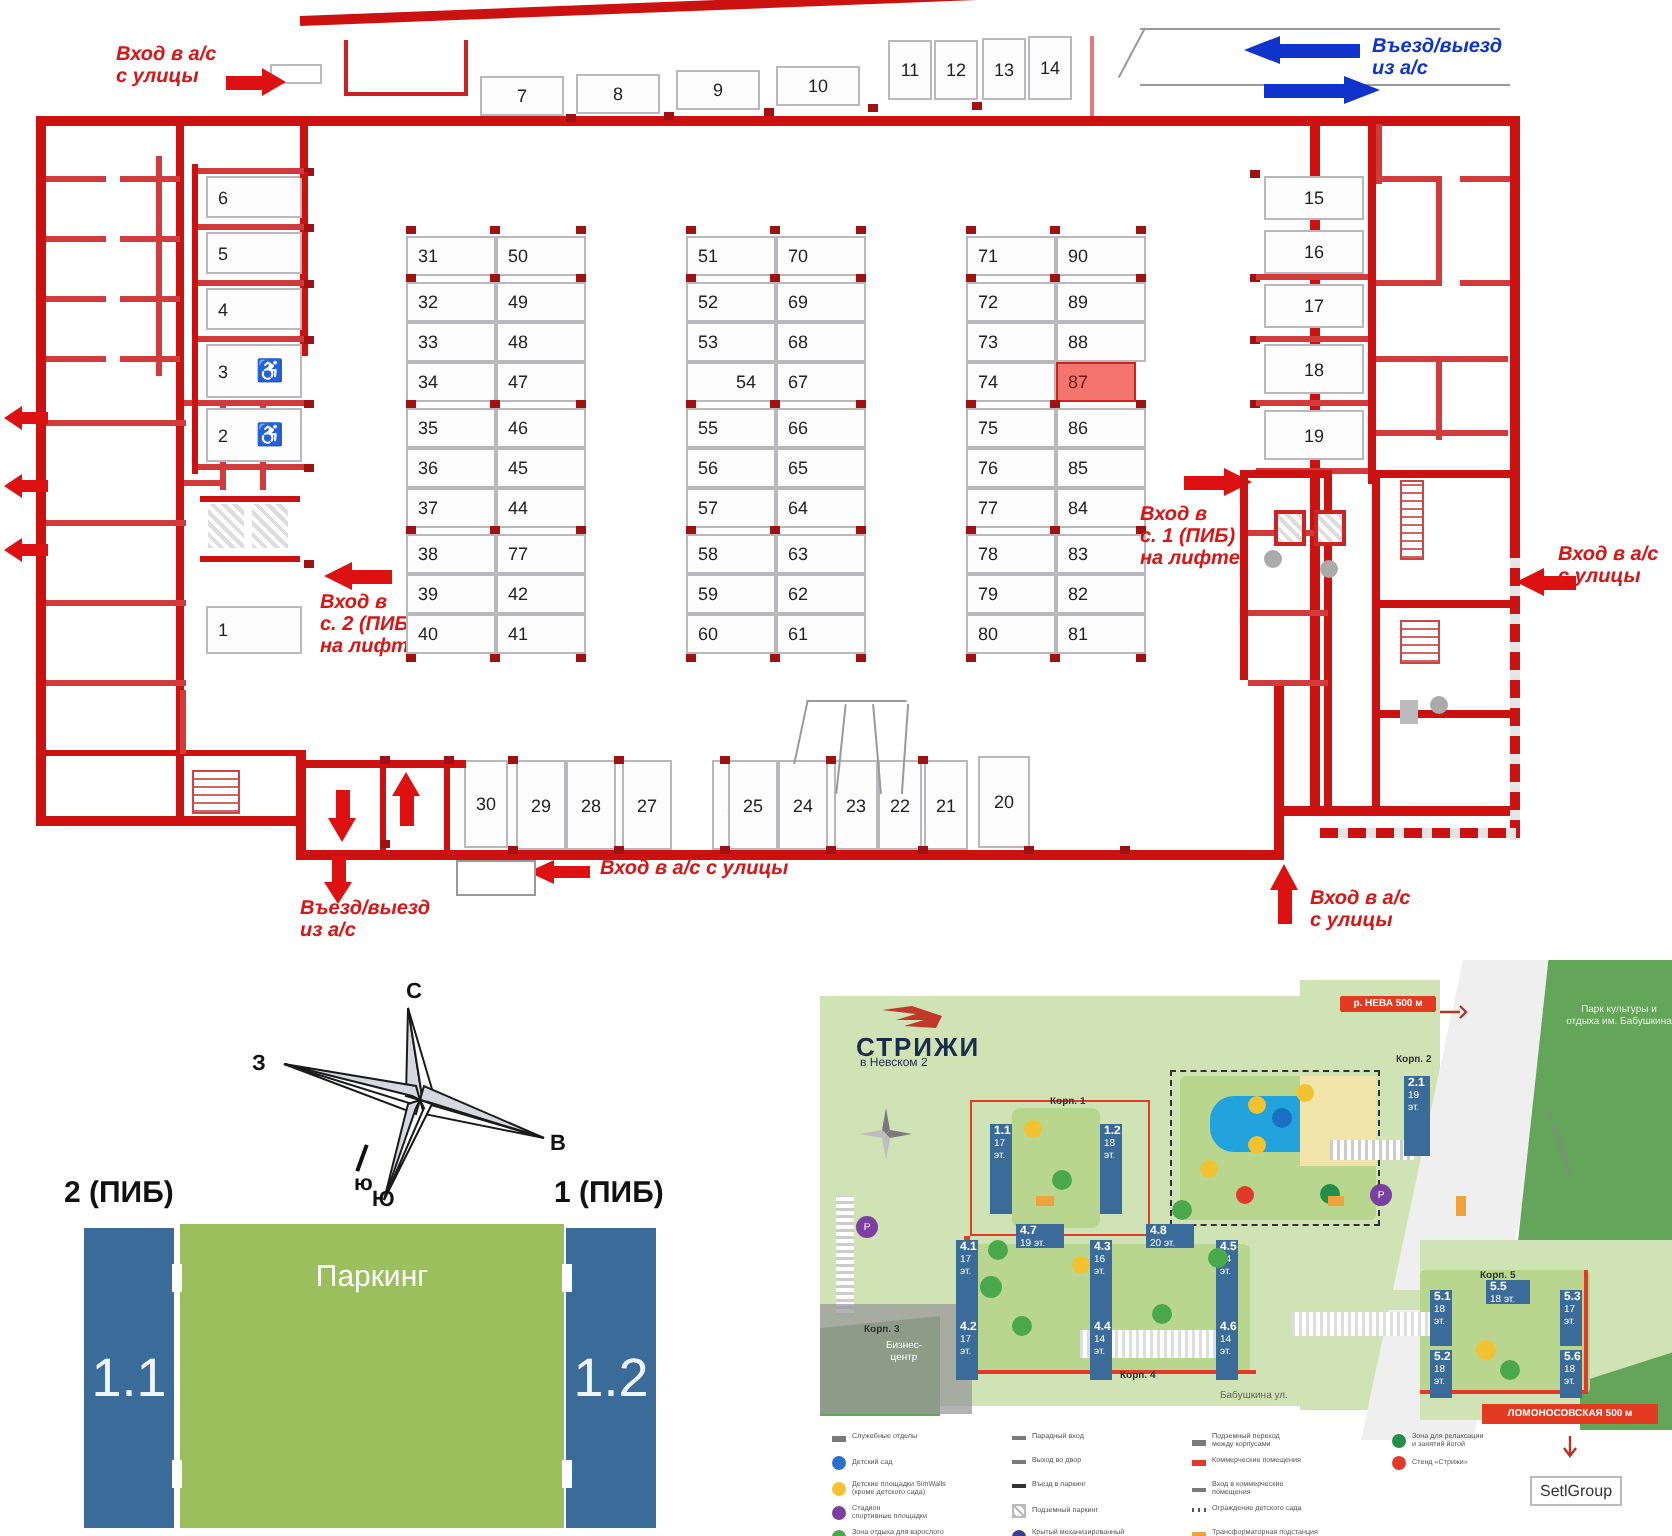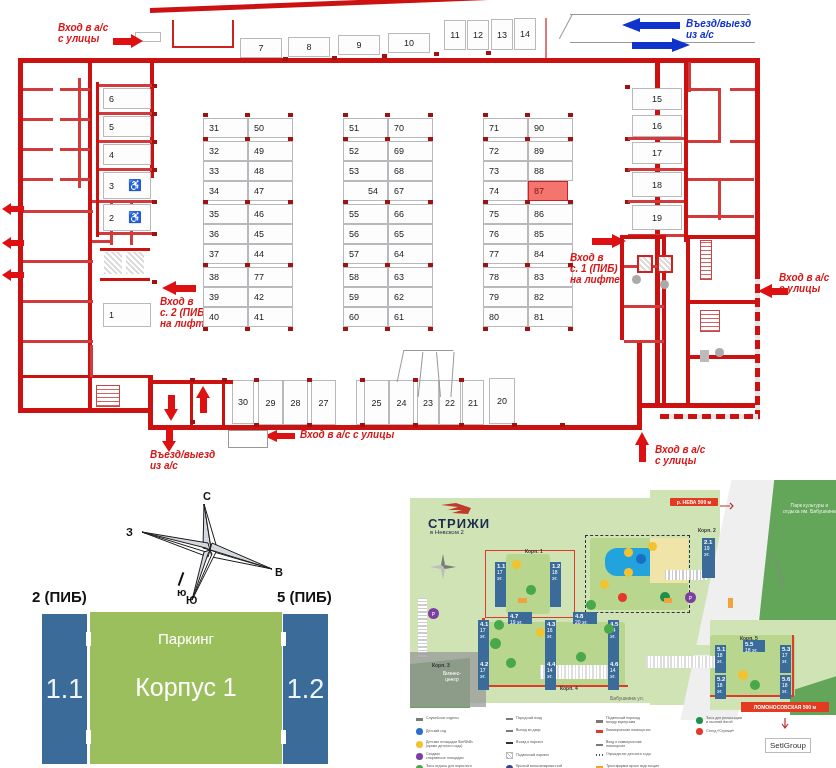--- a/index.html
+++ b/index.html
@@ -604,29 +604,28 @@
       </g>
     </svg>
     <div class="comp-lbl" style="left:83px; top:0px;">С</div>
     <div class="comp-lbl" style="left:66px; top:104px;">Ю</div>
     <div class="comp-lbl" style="left:6px; top:36px;">З</div>
     <div class="comp-lbl" style="left:155px; top:76px;">В</div>
   </div>
 
   <div id="bldkey">
     <div class="bk-lbl" style="left:12px; top:8px;">2 (ПИБ)</div>
-    <div class="bk-lbl" style="left:257px; top:8px;">5 (ПИБ)</div>
+    <div class="bk-lbl" style="left:257px; top:8px;">1 (ПИБ)</div>
     <div class="comp-lbl" style="left:157px; top:6px;">ю</div>
     <div style="position:absolute; left:160px; top:-8px; width:2px; height:14px; background:#111; transform:rotate(20deg);"></div>
 
     <div class="bk-wing" style="left:22px; top:34px; width:45px; height:150px;">1.1</div>
     <div class="bk-wing" style="left:263px; top:34px; width:45px; height:150px;">1.2</div>
     <div class="bk-core" style="left:70px; top:32px; width:192px; height:152px;">
       <span class="t1">Паркинг</span>
-      <span class="t2">Корпус 1</span>
     </div>
 
     <div style="position:absolute; left:66px; top:52px; width:5px; height:14px; background:#fff;"></div>
     <div style="position:absolute; left:66px; top:150px; width:5px; height:14px; background:#fff;"></div>
     <div style="position:absolute; left:261px; top:52px; width:5px; height:14px; background:#fff;"></div>
     <div style="position:absolute; left:261px; top:150px; width:5px; height:14px; background:#fff;"></div>
   </div>
 
   <div id="siteplan">
 

